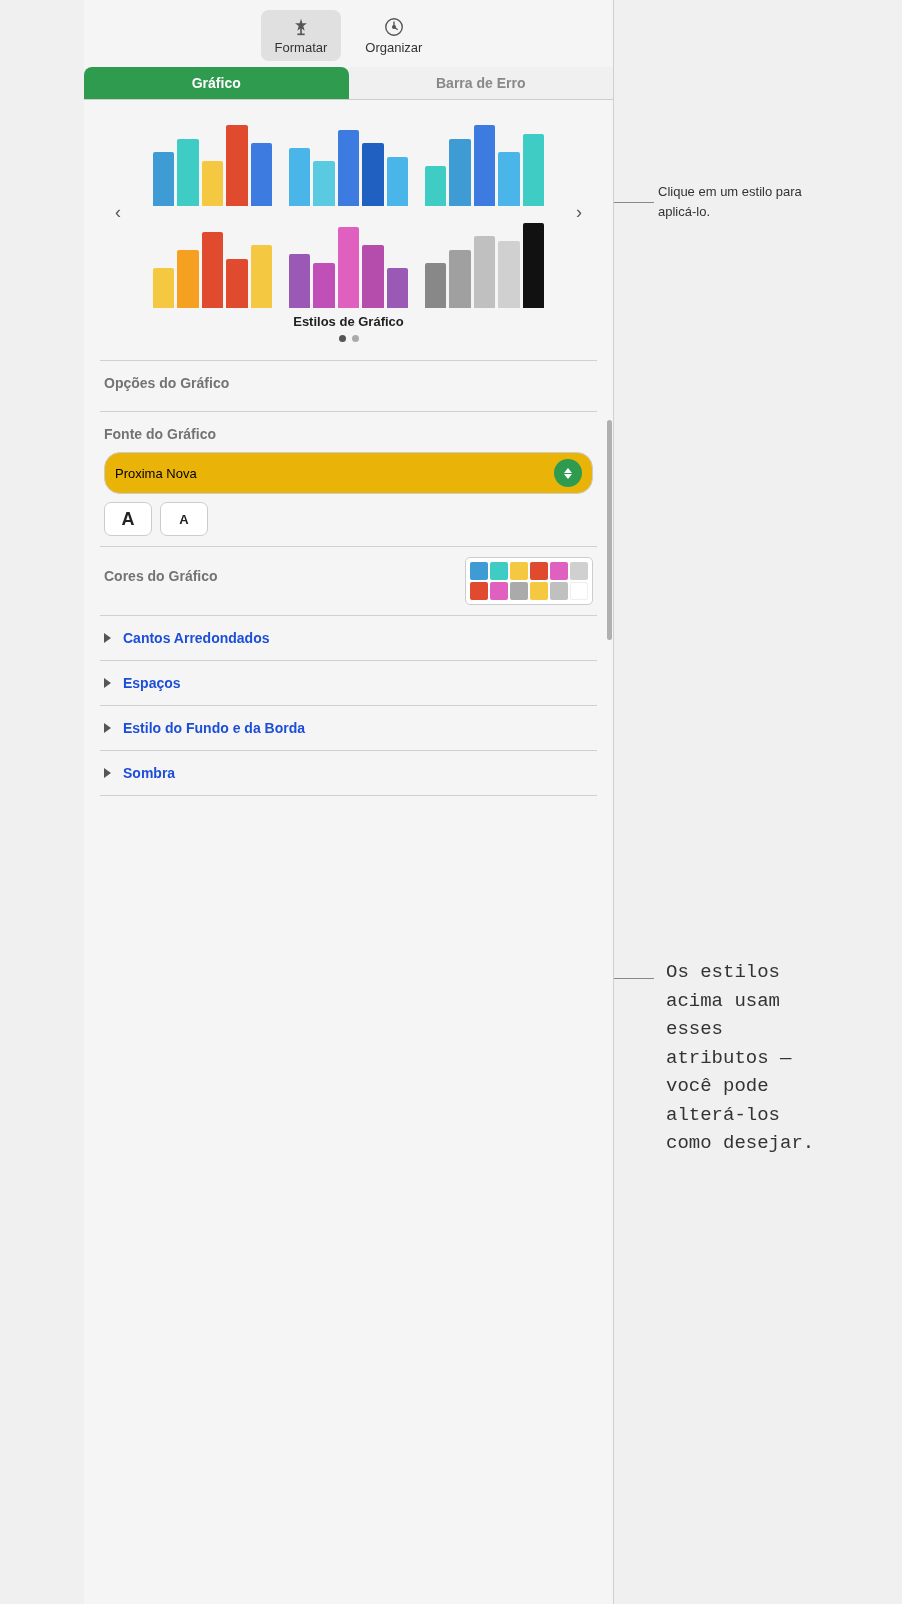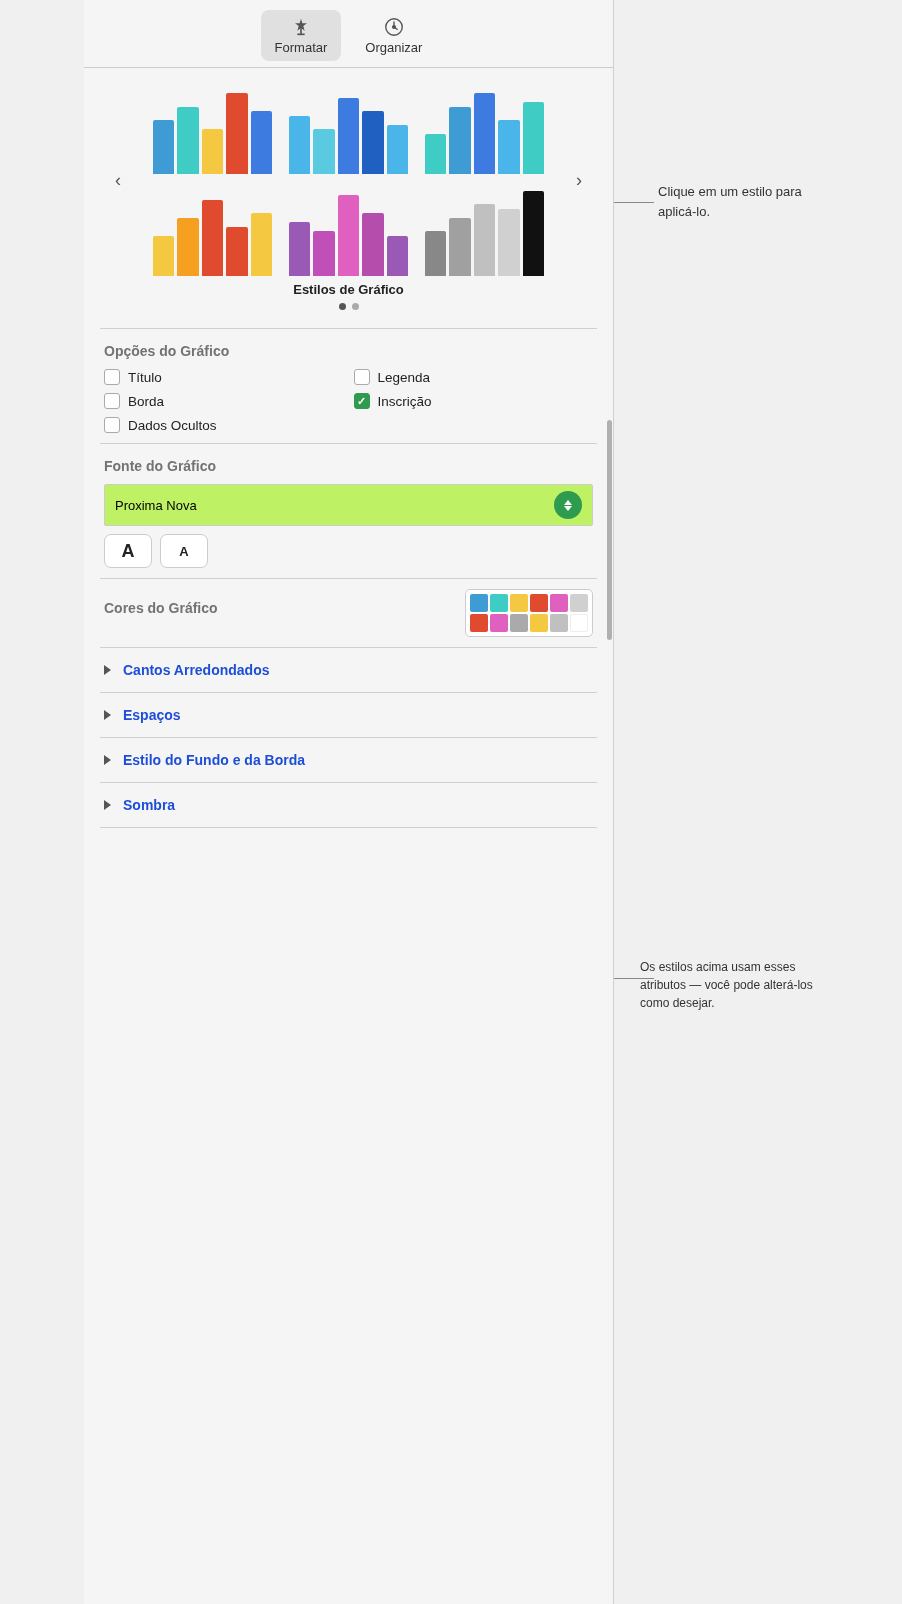--- a/index.html
+++ b/index.html
@@ -234,22 +234,22 @@
     
     .font-select-row {
       display: flex;
       margin-bottom: 8px;
     }
 
     .select-box {
       width: 100%;
       padding: 6px 10px;
       border: 1px solid #ccc;
-      border-radius: 2px;
-      background: #bef264;
+      border-radius: 16px;
+      background: #eab308;
       font-size: 13px;
       display: flex;
       align-items: center;
       justify-content: space-between;
       cursor: pointer;
     }
 
     .stepper-control {
       width: 28px;
       height: 28px;
@@ -417,20 +417,26 @@
           <circle cx="12" cy="12" r="9" stroke="#555"></circle>
           <line x1="12" y1="6" x2="12" y2="12" stroke="#555"></line>
           <line x1="12" y1="12" x2="16" y2="15" stroke="#555"></line>
           <circle cx="12" cy="12" r="1.5" fill="#555"></circle>
         </svg>
         <span>Organizar</span>
       </button>
     </div>
 
     <div class="tab-bar">
+      <div class="tab active">
+        <span>Gráfico</span>
+      </div>
+      <div class="tab inactive">
+        <span>Barra de Erro</span>
+      </div>
     </div>
 
     <div class="chart-styles-area">
       <div class="chart-nav">
         <button class="nav-arrow">‹</button>
         <div class="chart-grid">
 
           <div class="chart-row">
 
             <div class="bar-chart-preview">
@@ -494,44 +500,20 @@
       <div class="pagination-dots">
         <div class="dot active"></div>
         <div class="dot"></div>
       </div>
     </div>
 
     <div class="divider"></div>
 
     <div class="section">
       <div class="section-title">Opções do Gráfico</div>
-      <div class="checkbox-grid">
-
-        <div class="checkbox-item">
-          <div class="checkbox"></div>
-          <span>Título</span>
-        </div>
-        <div class="checkbox-item">
-          <div class="checkbox"></div>
-          <span>Legenda</span>
-        </div>
-        <div class="checkbox-item">
-          <div class="checkbox"></div>
-          <span>Borda</span>
-        </div>
-        <div class="checkbox-item">
-          <div class="checkbox checked"></div>
-          <span>Inscrição</span>
-        </div>
-        <div class="checkbox-item">
-          <div class="checkbox"></div>
-          <span>Dados Ocultos</span>
-        </div>
-
-      </div>
     </div>
 
     <div class="divider"></div>
 
     <div class="section">
       <div class="section-title">Fonte do Gráfico</div>
 
       <div class="font-select-row">
         <div class="select-box">
           <span>Proxima Nova</span>
@@ -615,21 +597,21 @@
     <div style="position:absolute;top:202px;left:0;width:100%;">
       <div style="position:absolute;top:0;left:0;width:40px;height:1px;background:#888;"></div>
       <div style="position:absolute;top:-20px;left:44px;font-size:13px;color:#333;line-height:1.5;">
         <span>Clique em um estilo
 para aplicá-lo.</span>
       </div>
     </div>
 
     <div style="position:absolute;top:978px;left:0;width:100%;">
       <div style="position:absolute;top:0;left:0;width:40px;height:1px;background:#888;"></div>
-      <div style="position:absolute;top:-20px;left:26px;font-size:12px;color:#333;line-height:1.5;">
+      <div style="position:absolute;top:-20px;left:52px;font-size:19px;color:#333;line-height:1.5;font-family:Liberation Mono, monospace;">
         <span>Os estilos acima usam
 esses atributos —
 você pode alterá-los
 como desejar.</span>
       </div>
     </div>
 
   </div>
 
 </div>

